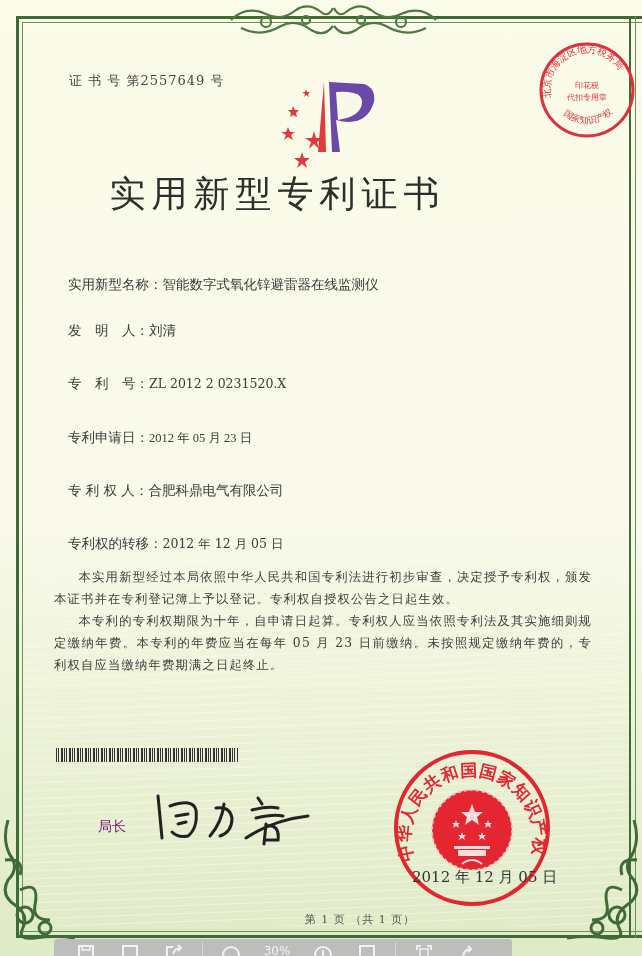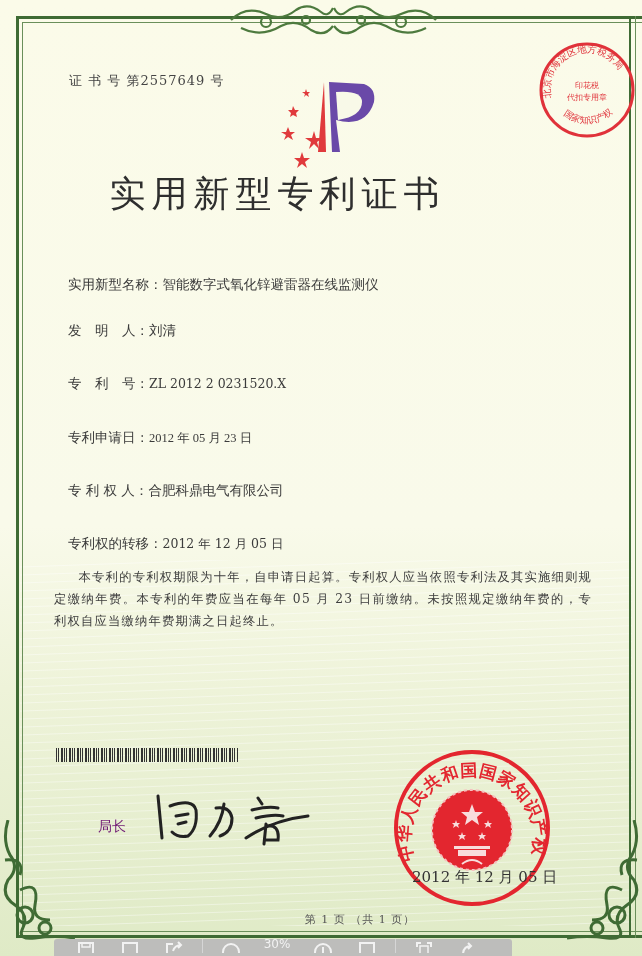--- a/index.html
+++ b/index.html
@@ -65,21 +65,21 @@
   .seal-main { position:absolute; left:392px; top:748px; width:160px; height:160px; }
   .seal-date {
     position:absolute; left:412px; top:868px; font-size:15px; color:#333; letter-spacing:0;
   }
   .page-no {
     position:absolute; left:0; width:642px; top:912px; text-align:center; font-size:11px; color:#555; letter-spacing:1px;padding-left:39px;
   }
   .toolbar {
     position:absolute; left:54px; top:939px; width:458px; height:17px;
     background:#bdbdbb; border-radius:3px 3px 0 0;
-    display:flex; padding:0 10px; box-sizing:border-box; gap:0;
+    display:flex; align-items:flex-end; padding:0 10px; box-sizing:border-box; gap:0;
   }
   .tb-btn { width:28px; height:14px; display:flex; justify-content:center; align-items:flex-end; margin:0 8px; cursor:pointer;}
   .tb-btn svg { display:block; }
   .tb-sep { width:1px; height:14px; background:#d6d6d6; margin:0 6px; }
   .tb-zoom { color:#f2f2f2; font-size:12px; font-family:"DejaVu Sans","Liberation Sans",sans-serif; line-height:10px; height:10px; overflow:hidden; width:40px; text-align:center; margin:0 4px;}
 </style>
 </head>
 <body>
 
 <div class="paper"></div>
@@ -165,20 +165,21 @@
   <span class="lbl">专利申请日：</span><span style="font-family:Liberation Serif, serif;font-size:12.5px">2012 年 05 月 23 日</span>
 </div>
 <div class="field" style="top:482px">
   <span class="lbl">专 利 权 人：</span><span>合肥科鼎电气有限公司</span>
 </div>
 <div class="field" style="top:535px">
   <span class="lbl">专利权的转移：</span><span style="font-family:'DejaVu Serif',serif;font-size:12.5px">2012 年 12 月 05 日</span>
 </div>
 
 <div class="body-text">
+  <p>本实用新型经过本局依照中华人民共和国专利法进行初步审查，决定授予专利权，颁发本证书并在专利登记簿上予以登记。专利权自授权公告之日起生效。</p>
   <p>本专利的专利权期限为十年，自申请日起算。专利权人应当依照专利法及其实施细则规定缴纳年费。本专利的年费应当在每年 05 月 23 日前缴纳。未按照规定缴纳年费的，专利权自应当缴纳年费期满之日起终止。</p>
 </div>
 
 <div class="barcode"></div>
 
 <div class="director-label">局长</div>
 <svg class="signature" viewBox="0 0 170 60">
   <g fill="none" stroke="#222" stroke-width="3" stroke-linecap="round">
     <path d="M10 8 L14 50"></path>
     <path d="M22 18 Q45 10 48 22 Q50 40 40 48 Q30 50 24 44"></path>

